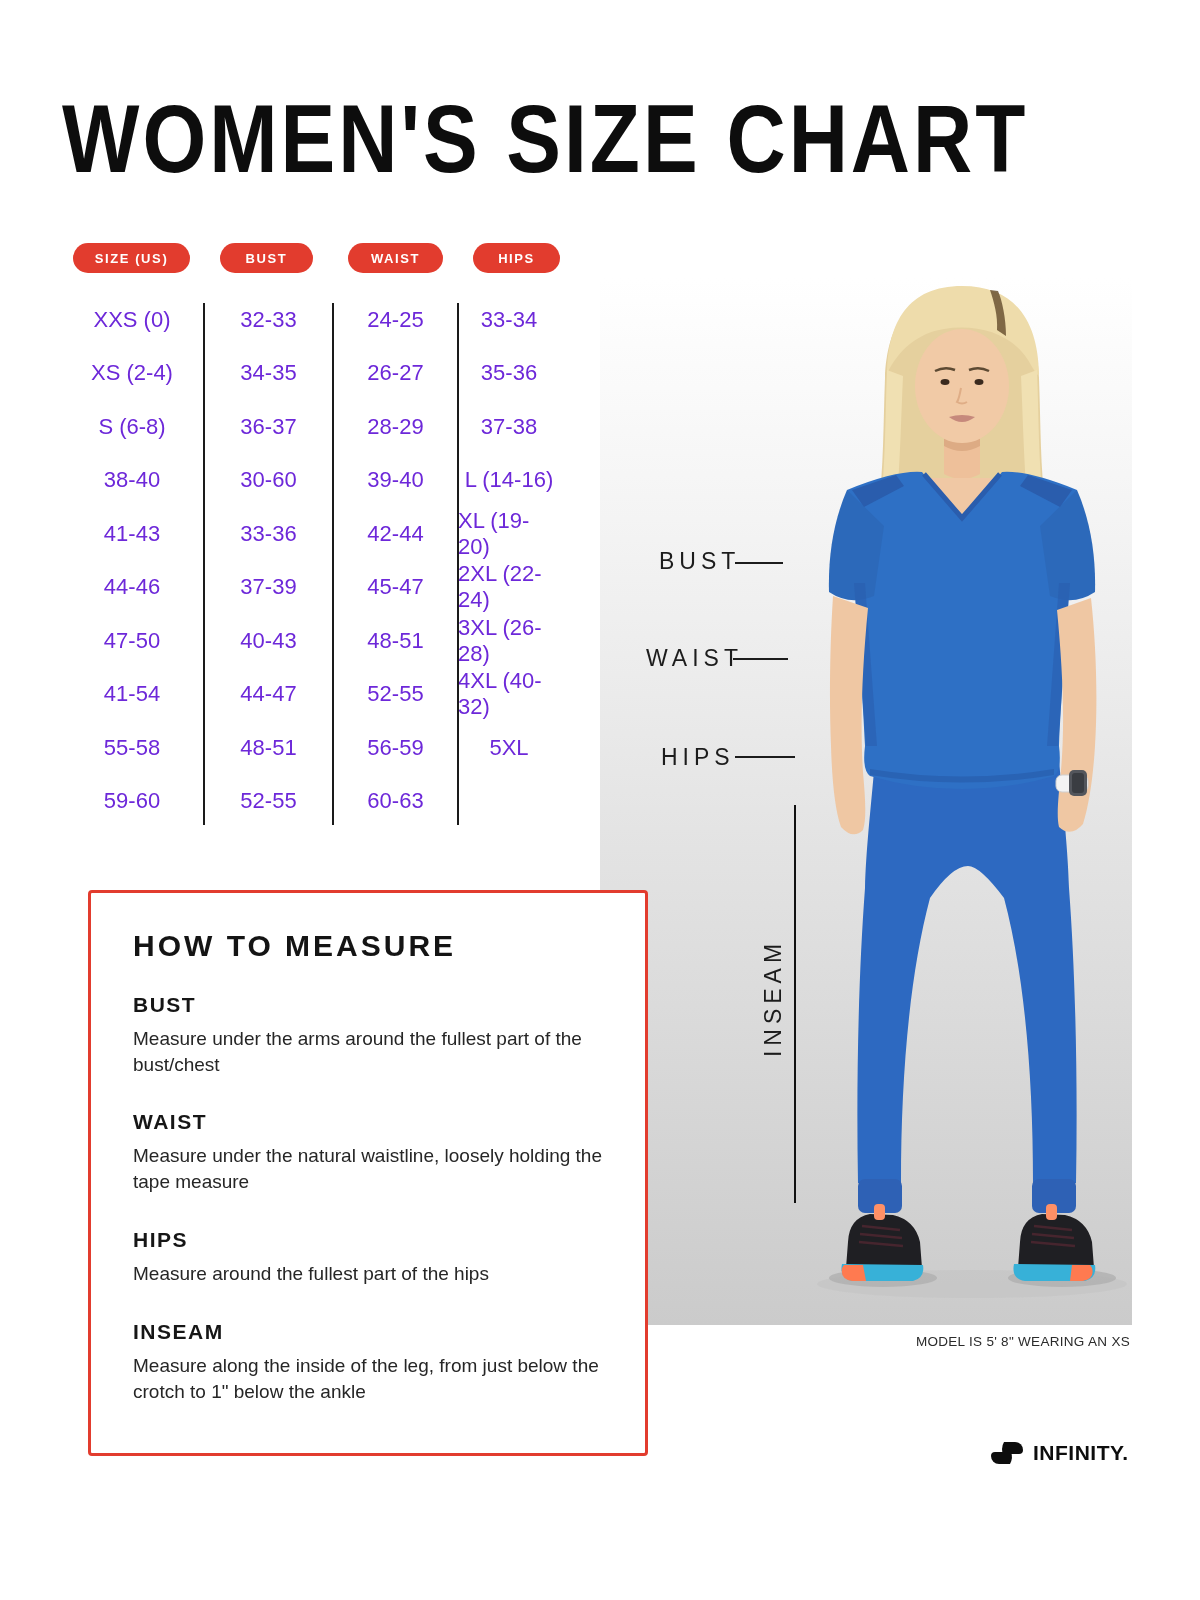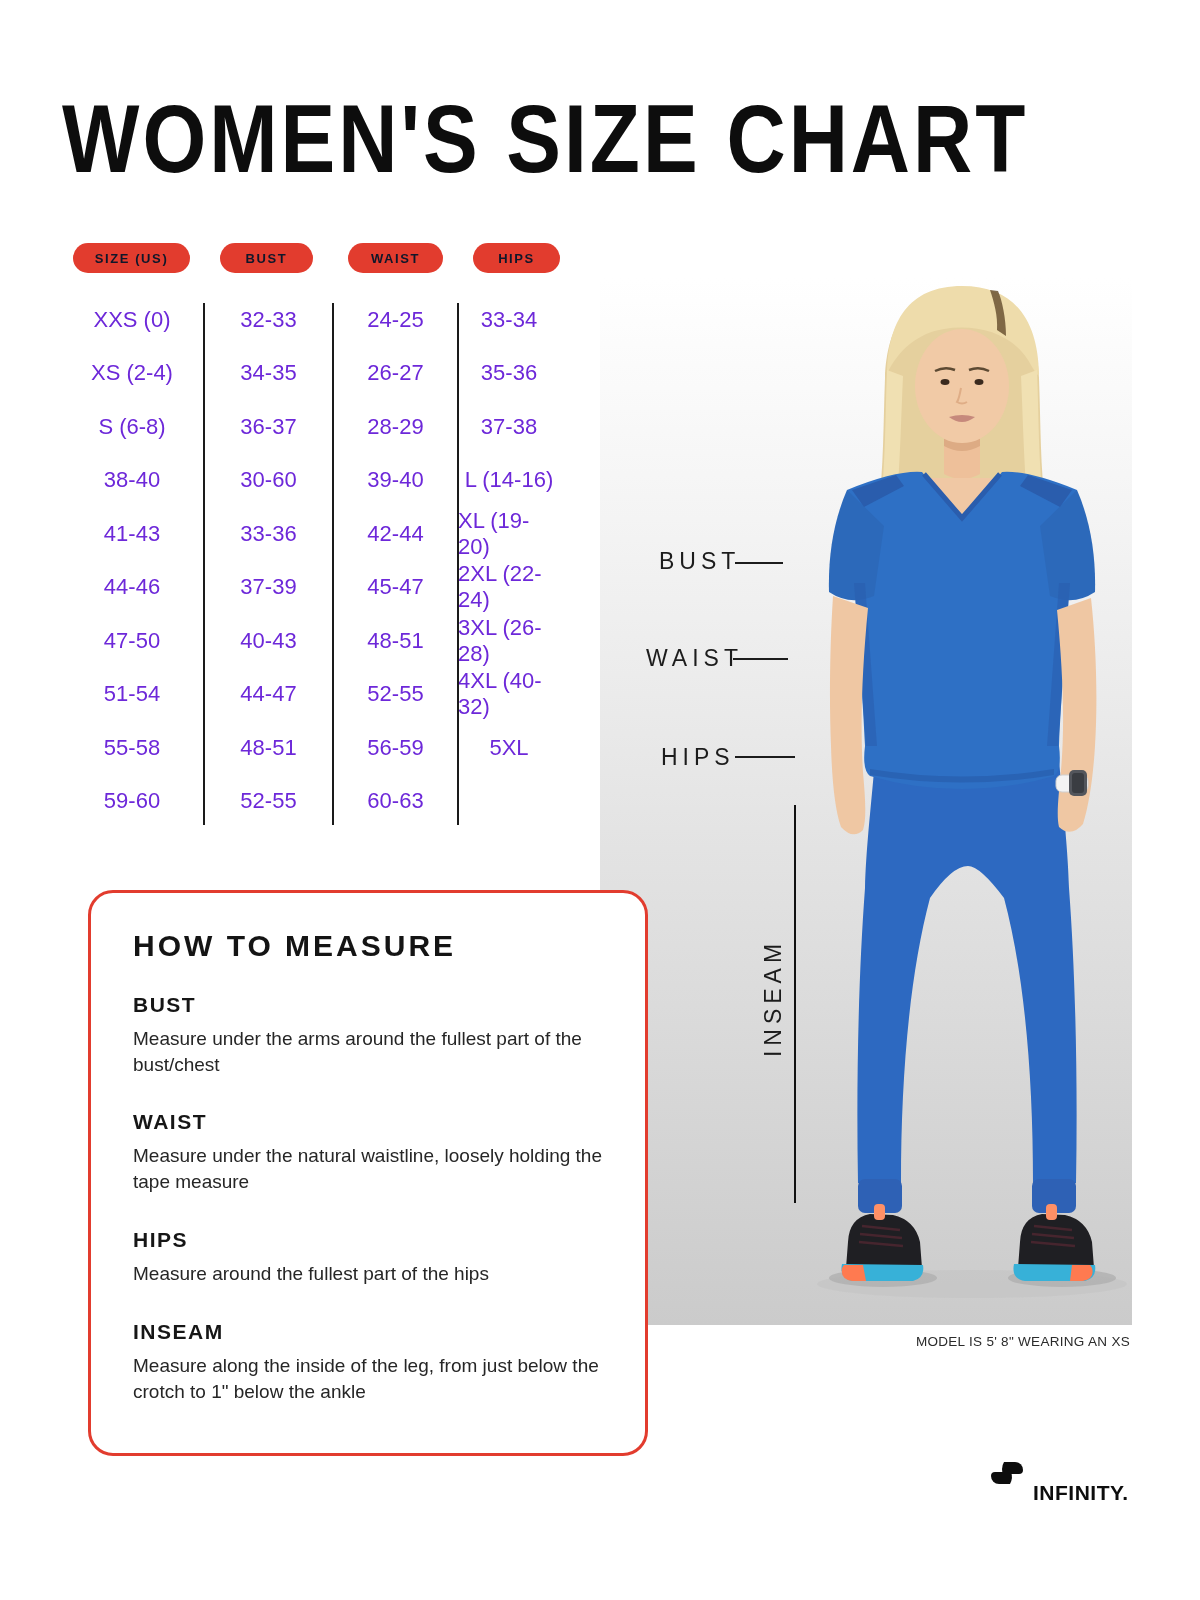--- a/index.html
+++ b/index.html
@@ -6,21 +6,21 @@
   .page{position:relative;width:1200px;height:1600px;background:#ffffff;overflow:hidden;
         font-family:"Liberation Sans",sans-serif;color:#1a1a1a;}
 
   
   .title{position:absolute;left:62px;top:84px;font-size:82px;font-weight:700;
          letter-spacing:3px;color:#0d0d0d;transform:scaleY(1.18);transform-origin:left top;
          white-space:nowrap;}
 
   
   .pill{position:absolute;top:243px;height:30px;border-radius:15px;background:#e23c2e;
-        color:#0f172a;font-size:13px;font-weight:700;letter-spacing:1.6px;
+        color:#ffffff;font-size:13px;font-weight:700;letter-spacing:1.6px;
         display:flex;align-items:center;justify-content:center;}
   .pill-size{left:73px;width:117px;}
   .pill-bust{left:220px;width:93px;}
   .pill-waist{left:348px;width:95px;}
   .pill-hips{left:473px;width:87px;}
 
   
   .size-table{position:absolute;left:60px;top:293px;width:500px;display:grid;
               grid-template-columns:144px 129px 125px 102px;grid-auto-rows:53.5px;}
   .cell{display:flex;align-items:center;justify-content:center;font-size:22px;color:#6d28d9;}
@@ -42,32 +42,32 @@
   .fig-line-hips{left:735px;top:756px;width:60px;}
   .inseam-line{position:absolute;left:794px;top:805px;width:2px;height:398px;background:#111;}
   .inseam-label{position:absolute;left:773px;top:998px;transform:translate(-50%,-50%) rotate(-90deg);
                 font-size:23px;letter-spacing:5px;color:#1c1c1c;white-space:nowrap;}
 
   .caption{position:absolute;left:600px;top:1334px;width:530px;text-align:right;
            font-size:13.5px;letter-spacing:.3px;color:#2b2b2b;}
 
   
   .measure-box{position:absolute;left:88px;top:890px;width:560px;height:566px;
-               border:3px solid #e23c2e;border-radius:25px;box-sizing:border-box;
+               border:3px solid #e23c2e;border-radius:4px;box-sizing:border-box;
                background:#ffffff;}
   .measure-title{position:absolute;left:42px;top:36px;font-size:30px;font-weight:700;
                  letter-spacing:3px;color:#141414;}
   .m-sec{position:absolute;left:42px;width:475px;}
   .m-sec h3{margin:0;font-size:21px;font-weight:700;letter-spacing:1.5px;color:#161616;}
   .m-sec p{margin:9px 0 0 0;font-size:19px;line-height:1.38;color:#262626;}
   .m-sec-0{top:100px;} .m-sec-1{top:217px;} .m-sec-2{top:335px;} .m-sec-3{top:427px;}
 
   
   .brand{position:absolute;left:990px;top:1441px;display:flex;align-items:center;gap:9px;}
-  .brand-text{font-size:21px;font-weight:700;letter-spacing:.5px;color:#0d0d0d;margin-top:40px;}
+  .brand-text{font-size:21px;font-weight:700;letter-spacing:.5px;color:#0d0d0d;}
 </style>
 </head>
 <body>
 
 <div class="page">
 
   <div class="title">WOMEN'S SIZE CHART</div>
 
   <div class="pill pill-size">SIZE (US)</div>
   <div class="pill pill-bust">BUST</div>
@@ -107,21 +107,21 @@
     <div class="cell">44-46</div>
     <div class="cell">37-39</div>
     <div class="cell">45-47</div>
 
     <div class="cell">2XL (22-24)</div>
     <div class="cell">47-50</div>
     <div class="cell">40-43</div>
     <div class="cell">48-51</div>
 
     <div class="cell">3XL (26-28)</div>
-    <div class="cell">51-54</div>
+    <div class="cell">41-54</div>
     <div class="cell">44-47</div>
     <div class="cell">52-55</div>
 
     <div class="cell">4XL (40-32)</div>
     <div class="cell">55-58</div>
     <div class="cell">48-51</div>
     <div class="cell">56-59</div>
 
     <div class="cell">5XL</div>
     <div class="cell">59-60</div>

